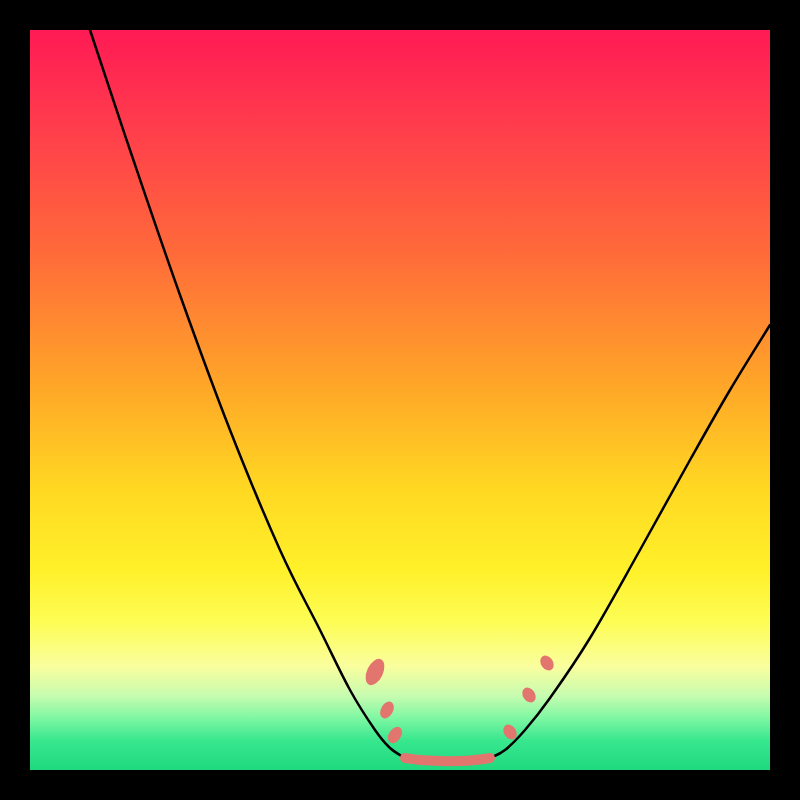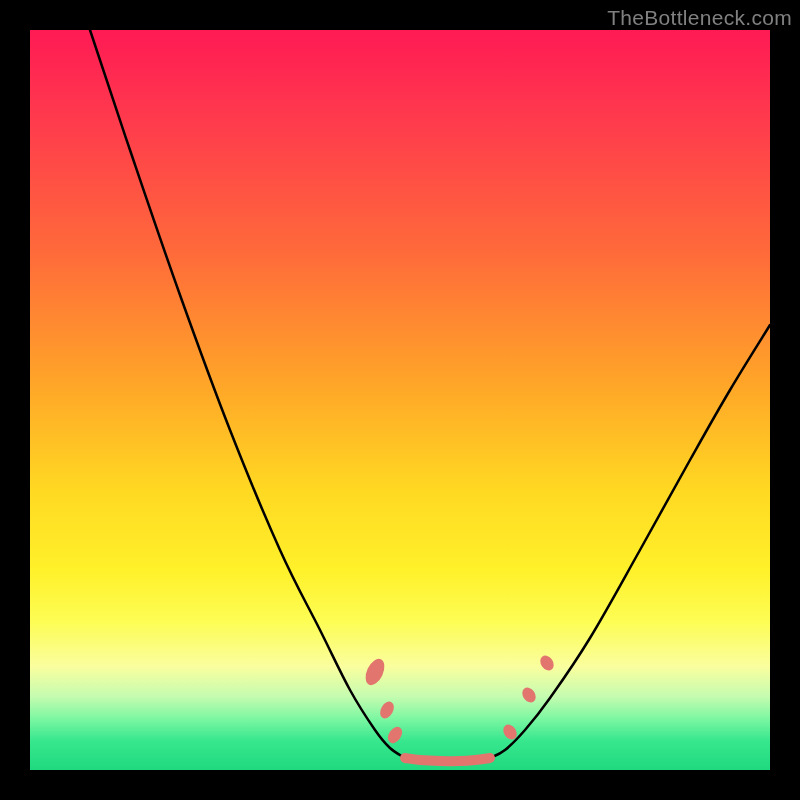--- a/index.html
+++ b/index.html
@@ -70,14 +70,13 @@
       <g id="markers">
           <ellipse cx="345" cy="642" rx="8" ry="14" fill="#e2766f" transform="rotate(25 345 642)"></ellipse>
           <ellipse cx="357" cy="680" rx="6" ry="9" fill="#e2766f" transform="rotate(30 357 680)"></ellipse>
           <ellipse cx="365" cy="705" rx="6" ry="9" fill="#e2766f" transform="rotate(35 365 705)"></ellipse>
           <ellipse cx="480" cy="702" rx="6" ry="8" fill="#e2766f" transform="rotate(-35 480 702)"></ellipse>
           <ellipse cx="499" cy="665" rx="6" ry="8" fill="#e2766f" transform="rotate(-35 499 665)"></ellipse>
           <ellipse cx="517" cy="633" rx="6" ry="8" fill="#e2766f" transform="rotate(-35 517 633)"></ellipse>
         </g>
     </svg>
   </div>
-  <div class="watermark">TheBottleneck.com</div>
 </div>
 
 </body></html>

